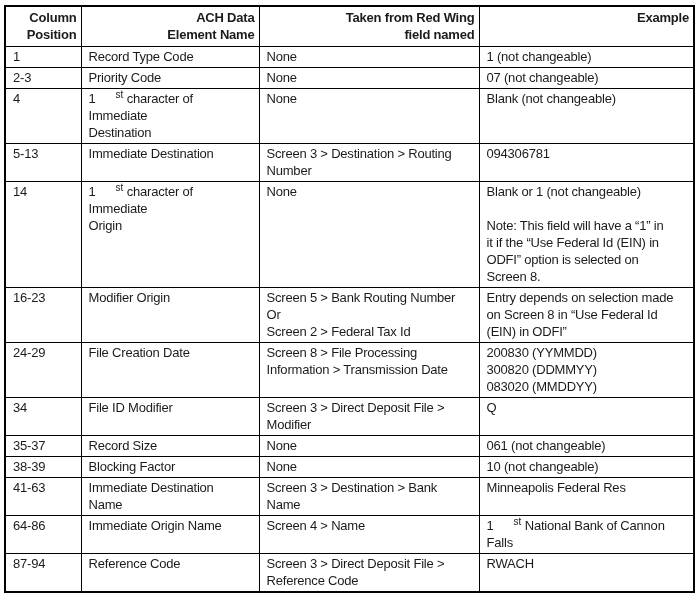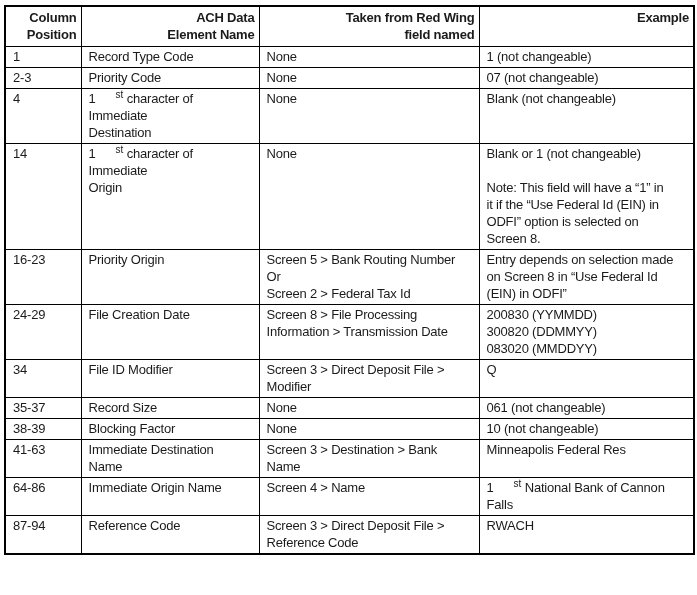--- a/index.html
+++ b/index.html
@@ -87,28 +87,34 @@
           <td>None</td>
           <td>07 (not changeable)</td>
         </tr>
         <tr>
           <td>4</td>
           <td>1<sup>st</sup> character of Immediate<br>Destination</td>
           <td>None</td>
           <td>Blank (not changeable)</td>
         </tr>
         <tr>
+          <td>5-13</td>
+          <td>Immediate Destination</td>
+          <td>Screen 3 &gt; Destination &gt; Routing<br>Number</td>
+          <td>094306781</td>
+        </tr>
+        <tr>
           <td>14</td>
           <td>1<sup>st</sup> character of Immediate<br>Origin</td>
           <td>None</td>
           <td>Blank or 1 (not changeable)<br><br>Note: This field will have a “1” in<br>it if the “Use Federal Id (EIN) in<br>ODFI” option is selected on<br>Screen 8.</td>
         </tr>
         <tr>
           <td>16-23</td>
-          <td>Priority Origin</td>
+          <td>Modifier Origin</td>
           <td>Screen 5 &gt; Bank Routing Number<br>Or<br>Screen 2 &gt; Federal Tax Id</td>
           <td>Entry depends on selection made<br>on Screen 8 in “Use Federal Id<br>(EIN) in ODFI”</td>
         </tr>
         <tr>
           <td>24-29</td>
           <td>File Creation Date</td>
           <td>Screen 8 &gt; File Processing<br>Information &gt; Transmission Date</td>
           <td>200830 (YYMMDD)<br>300820 (DDMMYY)<br>083020 (MMDDYY)</td>
         </tr>
         <tr>

